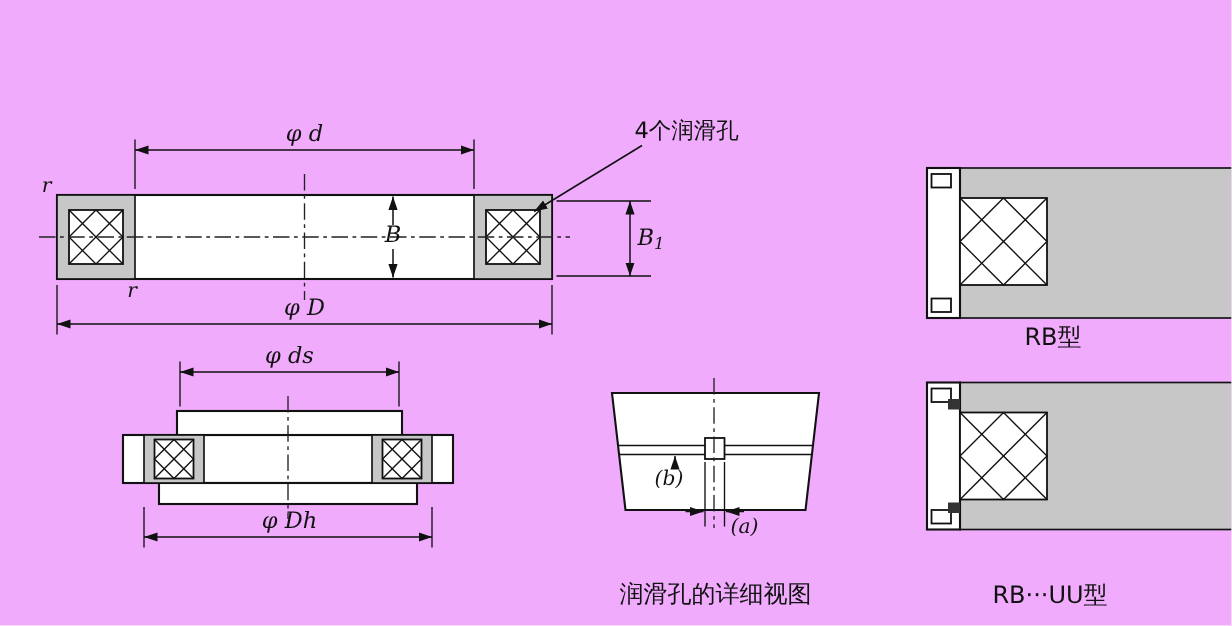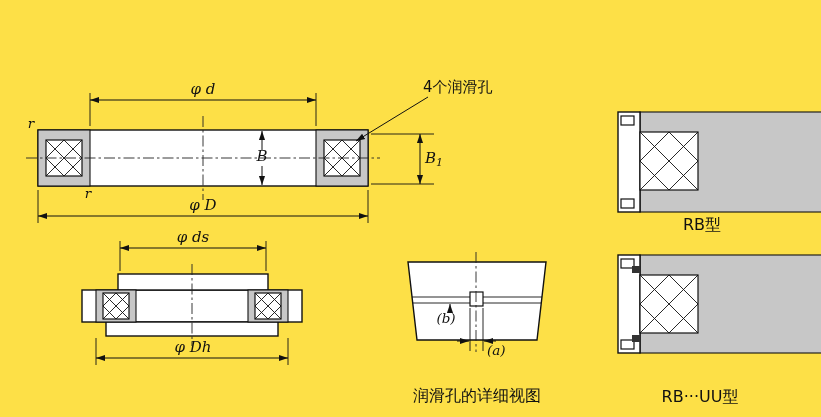--- a/index.html
+++ b/index.html
@@ -1,16 +1,16 @@
 <!DOCTYPE html>
 <html><head>
 <meta charset="utf-8">
 <style>
   html,body{margin:0;padding:0;background:#ffffff;}
-  .canvas{position:relative;width:821px;height:417px;background:#fde047;overflow:hidden;
+  .canvas{position:relative;width:821px;height:417px;background:#f0abfc;overflow:hidden;
           font-family:"DejaVu Sans",sans-serif;}
   svg{display:block;}
   .olw{fill:#ffffff;stroke:#111;stroke-width:1.4;}
   .pocket{fill:#ffffff;stroke:#111;stroke-width:1.2;}
   .shade{stroke:#111;stroke-width:1.1;}
   .thin{fill:none;stroke:#111;stroke-width:0.9;}
   .ext{stroke:#111;stroke-width:0.9;}
   .dimline{stroke:#111;stroke-width:1;fill:none;}
   .cl{stroke:#222;stroke-width:0.9;stroke-dasharray:11 3 2.5 3;fill:none;}
   text{fill:#111;}

